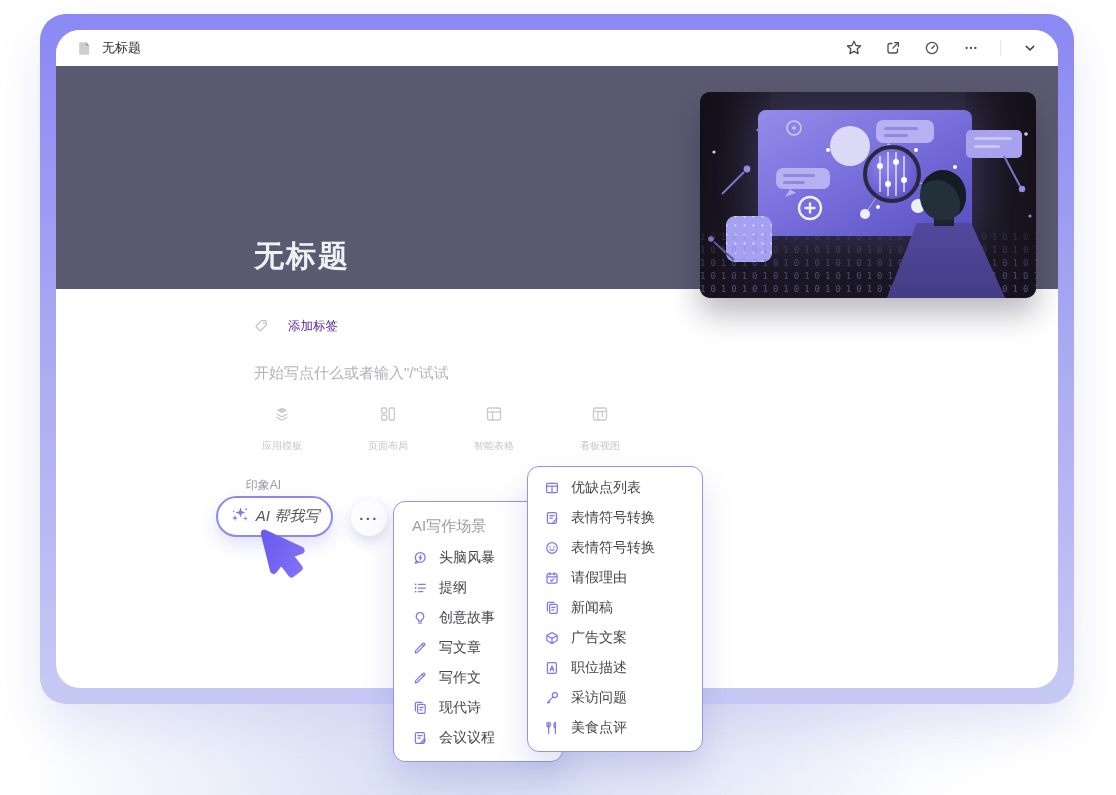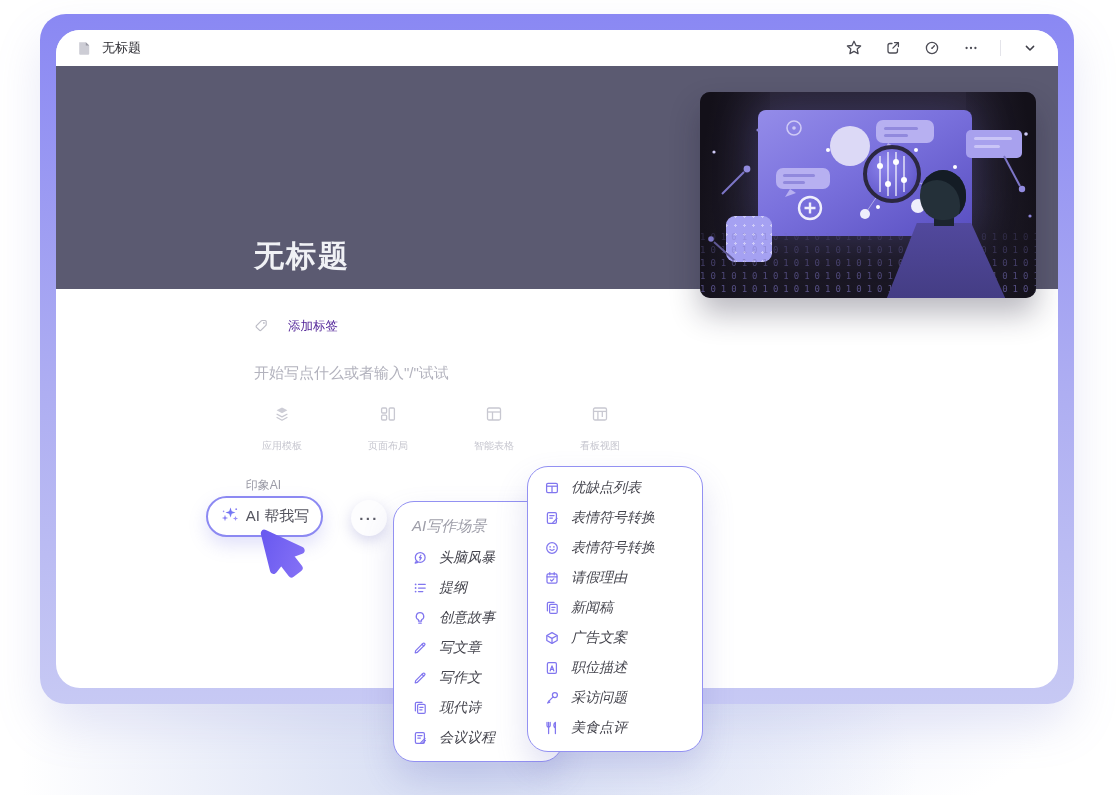--- a/index.html
+++ b/index.html
@@ -66,32 +66,32 @@
   .quick-row { position:absolute; left:197px; top:374px; display:flex; gap:48px; }
   .quick-item { width:58px; display:flex; flex-direction:column; align-items:center; gap:11px; cursor:pointer; }
   .quick-item span.lbl { font-size:10px; color:#c6c6cf; white-space:nowrap; }
   .side-tools { position:absolute; left:1002px; top:331px; display:flex; flex-direction:column; gap:21px; }
   .side-tools .tool { width:16px; height:16px; cursor:pointer; }
 
   
   .ai-brand { position:absolute; left:240px; top:477px; display:flex; align-items:center; gap:6px; z-index:5;flex-direction:column; }
   .ai-brand .brand { font-size:12px; color:#9b9ba6; }
   .beta-badge { font-size:16px; color:#9b9ba6; background:#ececf1; border-radius:8px; padding:1px 7px; }
-  .ai-button { position:absolute; left:206px; top:496px; width:117px; height:41px; border-radius:21px;
+  .ai-button { position:absolute; left:216px; top:496px; width:117px; height:41px; border-radius:21px;
     background:#fff; border:2px solid #8c89f2; display:flex; align-items:center; justify-content:center; gap:6px;
-    box-shadow:0 8px 18px rgba(120,120,230,.22); z-index:5; cursor:pointer; }
+    box-shadow:0 8px 18px rgba(120,120,230,.22); z-index:5; cursor:pointer;font-style:italic; }
   .ai-button .lbl { font-size:15px; color:#55555f; }
   .more-btn { position:absolute; left:351px; top:500px; width:36px; height:36px; border-radius:50%; background:#fdfdfe;
     box-shadow:0 5px 14px rgba(125,125,195,.30); display:flex; align-items:center; justify-content:center; z-index:5; cursor:pointer;
     color:#5b5b66; font-size:15px; font-weight:700; letter-spacing:1.5px; }
   .cursor { position:absolute; left:257px; top:523px; width:62px; height:66px; z-index:9; pointer-events:none; }
 
   
-  .menu { position:absolute; background:#fff; border:1.6px solid #9391f2; border-radius:21px;
-    box-shadow:0 16px 32px rgba(104,104,190,.20);font-style:italic; }
+  .menu { position:absolute; background:#fff; border:1.6px solid #9391f2; border-radius:12px;
+    box-shadow:0 16px 32px rgba(104,104,190,.20); }
   .menu-1 { left:393px; top:501px; width:170px; padding:14px 0 8px; z-index:6; }
   .menu-2 { left:527px; top:466px; width:176px; padding:6px 0 8px; z-index:7; }
   .menu-header { font-size:15px; color:#9d9da8; padding:0 18px; height:19px; line-height:19px; margin-bottom:8px; }
   .menu-item { display:flex; align-items:center; height:30px; padding:0 16px; gap:11px; cursor:pointer; }
   .menu-1 .menu-item { padding:0 18px; }
   .menu-item .lbl { font-size:14px; color:#45454e; white-space:nowrap; }
   .mi { width:16px; height:16px; flex:0 0 16px; display:flex; }
   .mi svg { width:16px; height:16px; }
 </style>
 </head>

